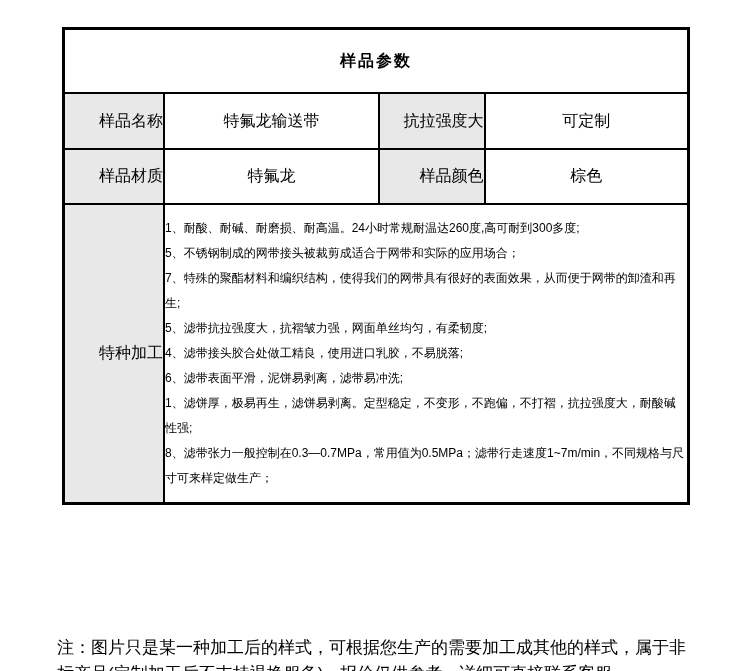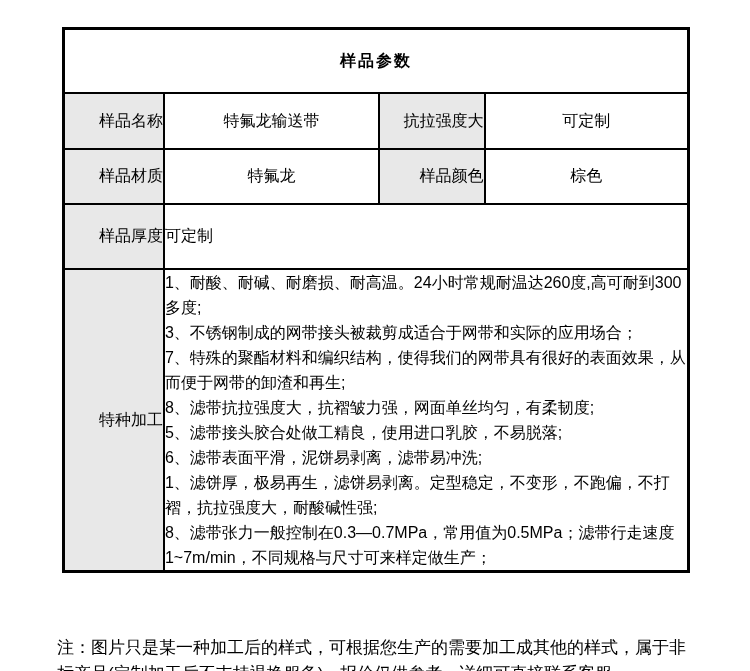--- a/index.html
+++ b/index.html
@@ -46,21 +46,21 @@
   tr.r1 td { height: 54px; }
   tr.r2 td { height: 53px; }
   tr.r3 td { height: 63px; }
   tr.r4 td { height: 53px; }
   tr.r5 td { height: 297px; }
   td.processing-cell {
     vertical-align: middle;
     padding: 8px 8px 8px 12px;
   }
   .proc-item {
-    font-size: 16px;
+    font-size: 12px;
     line-height: 25px;
     text-align: left;
   }
   .note {
     position: absolute;
     left: 57px;
     top: 635px;
     width: 640px;
     font-size: 17px;
     line-height: 26px;
@@ -88,32 +88,28 @@
       <td class="val-center">特氟龙输送带</td>
       <td class="hd">抗拉强度大</td>
       <td class="val-center">可定制</td>
     </tr>
     <tr class="r2">
       <td class="hd">样品材质</td>
       <td class="val-center">特氟龙</td>
       <td class="hd">样品颜色</td>
       <td class="val-center">棕色</td>
     </tr>
-    <tr class="r3">
-      <td class="hd">样品厚度</td>
-      <td colspan="3" class="val-left">可定制</td>
-    </tr>
     <tr class="r5">
       <td class="hd">特种加工</td>
       <td colspan="3" class="val-left processing-cell">
         <div class="proc-item">1、耐酸、耐碱、耐磨损、耐高温。24小时常规耐温达260度,高可耐到300多度;</div>
-        <div class="proc-item">3、不锈钢制成的网带接头被裁剪成适合于网带和实际的应用场合；</div>
+        <div class="proc-item">5、不锈钢制成的网带接头被裁剪成适合于网带和实际的应用场合；</div>
         <div class="proc-item">7、特殊的聚酯材料和编织结构，使得我们的网带具有很好的表面效果，从而便于网带的卸渣和再生;</div>
-        <div class="proc-item">8、滤带抗拉强度大，抗褶皱力强，网面单丝均匀，有柔韧度;</div>
-        <div class="proc-item">5、滤带接头胶合处做工精良，使用进口乳胶，不易脱落;</div>
+        <div class="proc-item">5、滤带抗拉强度大，抗褶皱力强，网面单丝均匀，有柔韧度;</div>
+        <div class="proc-item">4、滤带接头胶合处做工精良，使用进口乳胶，不易脱落;</div>
         <div class="proc-item">6、滤带表面平滑，泥饼易剥离，滤带易冲洗;</div>
         <div class="proc-item">1、滤饼厚，极易再生，滤饼易剥离。定型稳定，不变形，不跑偏，不打褶，抗拉强度大，耐酸碱性强;</div>
         <div class="proc-item">8、滤带张力一般控制在0.3—0.7MPa，常用值为0.5MPa；滤带行走速度1~7m/min，不同规格与尺寸可来样定做生产；</div>
       </td>
     </tr>
   </tbody>
     </table>
 
   <div class="note">注：图片只是某一种加工后的样式，可根据您生产的需要加工成其他的样式，属于非标产品(定制加工后不支持退换服务)，报价仅供参考，详细可直接联系客服</div>
 

